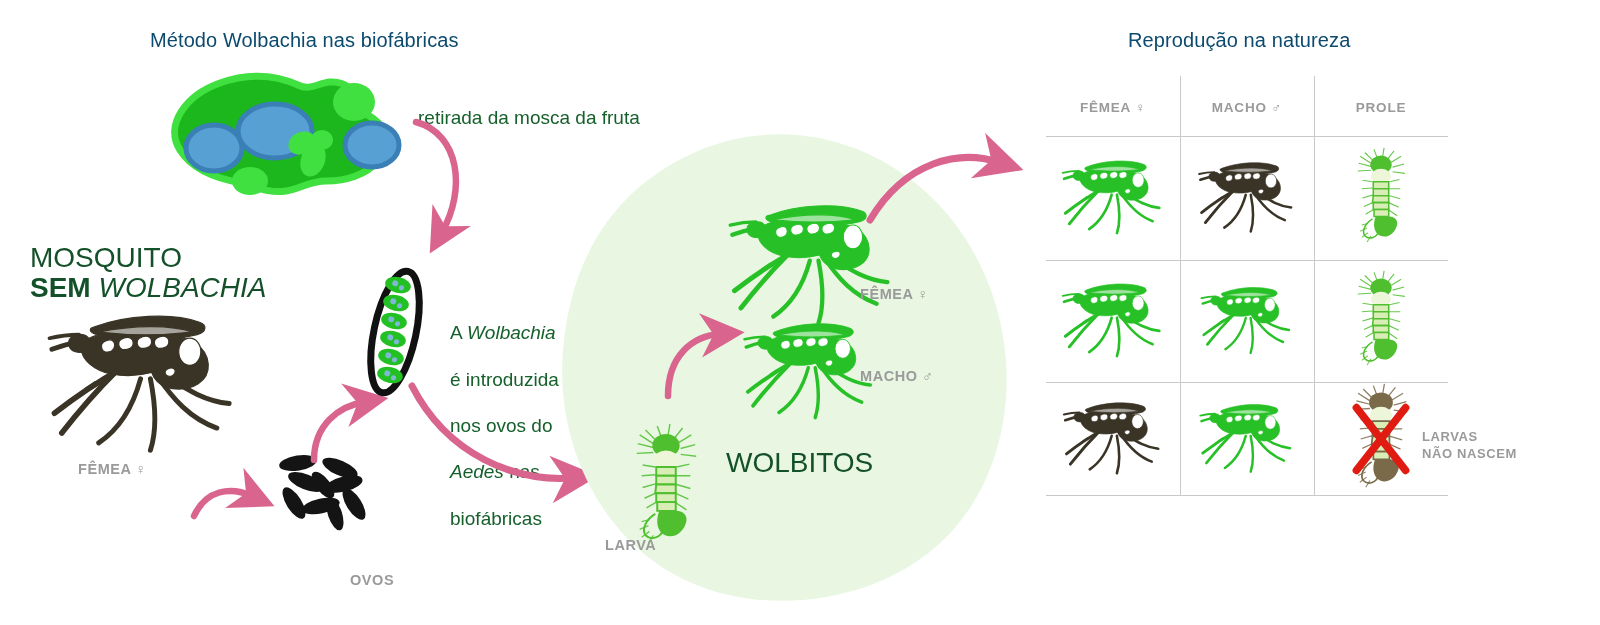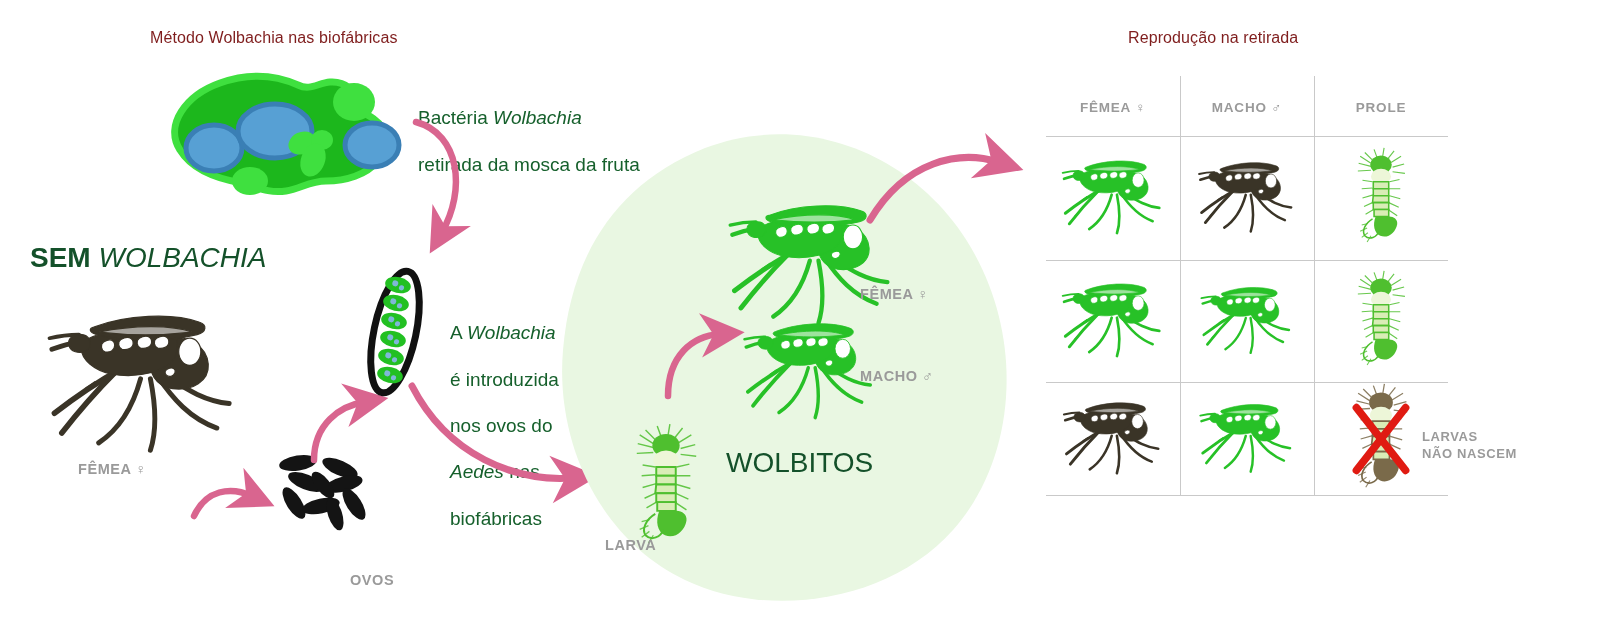--- a/index.html
+++ b/index.html
@@ -2,21 +2,21 @@
 <html><head>
 <meta charset="utf-8">
 <style>
   html,body{margin:0;padding:0;background:#ffffff;}
   body{width:1600px;height:625px;position:relative;overflow:hidden;
        font-family:"Liberation Sans", sans-serif;-webkit-font-smoothing:antialiased;}
   .stage{position:absolute;inset:0;}
   .abs{position:absolute;}
 
   
-  .sec-title{color:#7f1d1d;font-size:16px;letter-spacing:.1px;white-space:nowrap;}
+  .sec-title{color:#0c4a6e;font-size:20px;letter-spacing:.1px;white-space:nowrap;}
 
   .big-head{color:#14512a;font-size:28px;line-height:1.08;white-space:nowrap;}
   .big-head .b{font-weight:bold;}
   .big-head .i{font-style:italic;}
 
   .note{color:#16602c;font-size:19px;line-height:1.22;white-space:pre-line;}
   .note .i{font-style:italic;}
 
   .tag{color:#9a9a9a;font-size:14.5px;font-weight:bold;letter-spacing:.55px;white-space:pre-line;line-height:1.25;}
   .tag-sm{color:#9a9a9a;font-size:13px;font-weight:bold;letter-spacing:.6px;white-space:pre-line;line-height:1.3;}
@@ -129,29 +129,29 @@
     <g fill="#3fe03f">
       <ellipse cx="204" cy="47" rx="21" ry="19"></ellipse>
       <ellipse cx="100" cy="126" rx="18" ry="14"></ellipse>
       <ellipse cx="152" cy="88" rx="14" ry="11" transform="rotate(-25 152 88)"></ellipse>
       <ellipse cx="172" cy="85" rx="11" ry="10"></ellipse>
       <ellipse cx="163" cy="105" rx="12" ry="17" transform="rotate(20 163 105)"></ellipse>
     </g>
   </svg>
 
   <div class="abs note" style="left:418px;top:83px;">
-    <div><span>Bactéria </span><span class="i">Wolbachia</span></div>
     <div>retirada da mosca da fruta</div>
   </div>
 
   <svg class="abs" style="left:404px;top:112px;" width="80" height="150">
     <path d="M12 10 C56 22 62 78 38 120" fill="none" stroke="#d9658f" stroke-width="6.5" stroke-linecap="round" marker-end="url(#ah)"></path>
   </svg>
 
   <div class="abs big-head" style="left:30px;top:243px;">
+    <div>MOSQUITO</div>
     <div><span class="b">SEM </span><span class="i">WOLBACHIA</span></div>
   </div>
 
   <svg class="abs" style="left:28px;top:305px;color:#3a3427;" width="230" height="160" viewBox="0 0 160 130">
     <g stroke="#3a3427">
         <use href="#mq"></use>
       </g>
   </svg>
 
   <div class="abs tag" style="left:78px;top:460px;">FÊMEA ♀</div>
@@ -257,21 +257,21 @@
   <div class="abs tag" style="left:605px;top:536px;">LARVA</div>
 
   <div class="abs big-head" style="left:726px;top:448px;">
     <div>WOLBITOS</div>
   </div>
 
   <svg class="abs" style="left:862px;top:148px;" width="160" height="80">
     <path d="M8 72 C44 12 98 2 136 14" fill="none" stroke="#d9658f" stroke-width="7" stroke-linecap="round" marker-end="url(#ah)"></path>
   </svg>
 
-  <div class="abs sec-title" style="left:1128px;top:29px;">Reprodução na retirada</div>
+  <div class="abs sec-title" style="left:1128px;top:29px;">Reprodução na natureza</div>
 
   <div class="tbl" style="left:1046px;top:100px;width:402px;height:395px;">
 
     <div class="tbl-head">
       <div style="width:134px">FÊMEA ♀</div>
       <div style="width:134px">MACHO ♂</div>
       <div style="width:134px">PROLE</div>
     </div>
 
     <div class="hline" style="left:0;top:36px;width:402px;"></div>

